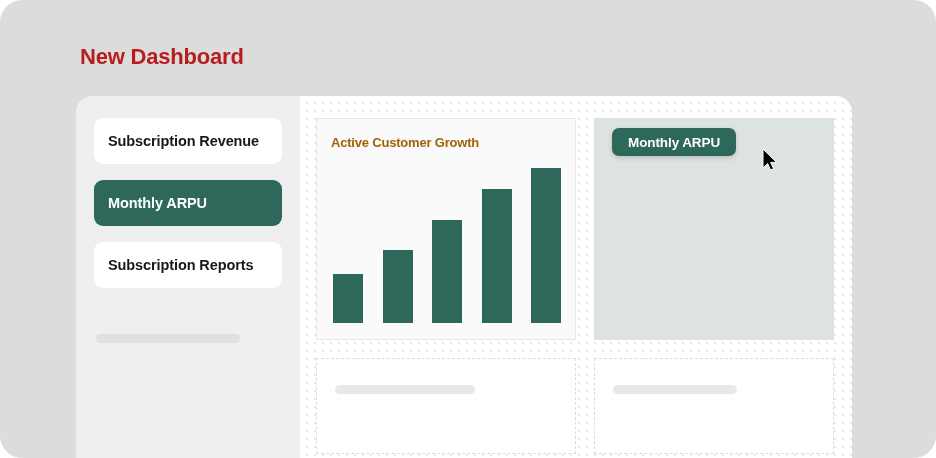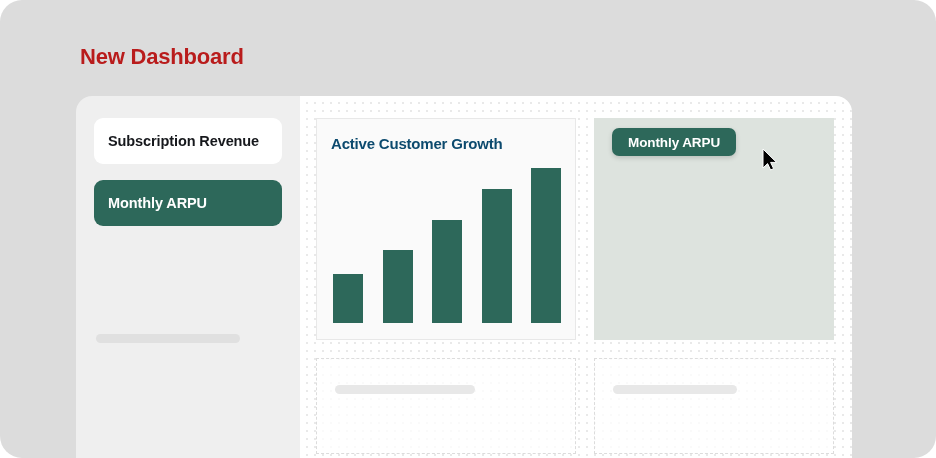--- a/index.html
+++ b/index.html
@@ -104,23 +104,23 @@
     left: 16px;
     top: 22px;
     width: 260px;
     height: 222px;
     background: #fafafa;
     border: 1px solid #e8e8e8;
     box-sizing: border-box;
     padding: 16px 14px 0 14px;
   }
   .chart-title {
-    font-size: 15px;
-    font-weight: bold;
-    color: #0c4a6e;
+    font-size: 13px;
+    font-weight: bold;
+    color: #a16207;
     letter-spacing: -0.2px;
     white-space: nowrap;
   }
   .bars {
     position: absolute;
     left: 16px;
     right: 14px;
     bottom: 16px;
     height: 158px;
     display: flex;
@@ -199,20 +199,23 @@
   <div class="page-title">New Dashboard</div>
 
   <div class="app-window">
 
     <div class="sidebar">
       <div class="side-item">
         <span>Subscription Revenue</span>
       </div>
       <div class="side-item active">
         <span>Monthly ARPU</span>
+      </div>
+      <div class="side-item">
+        <span>Subscription Reports</span>
       </div>
       <div class="side-skeleton"></div>
     </div>
 
     <div class="canvas">
 
       <div class="chart-card">
         <div class="chart-title">Active Customer Growth</div>
         <div class="bars">
           <div class="bar" style="height:31%"></div>

